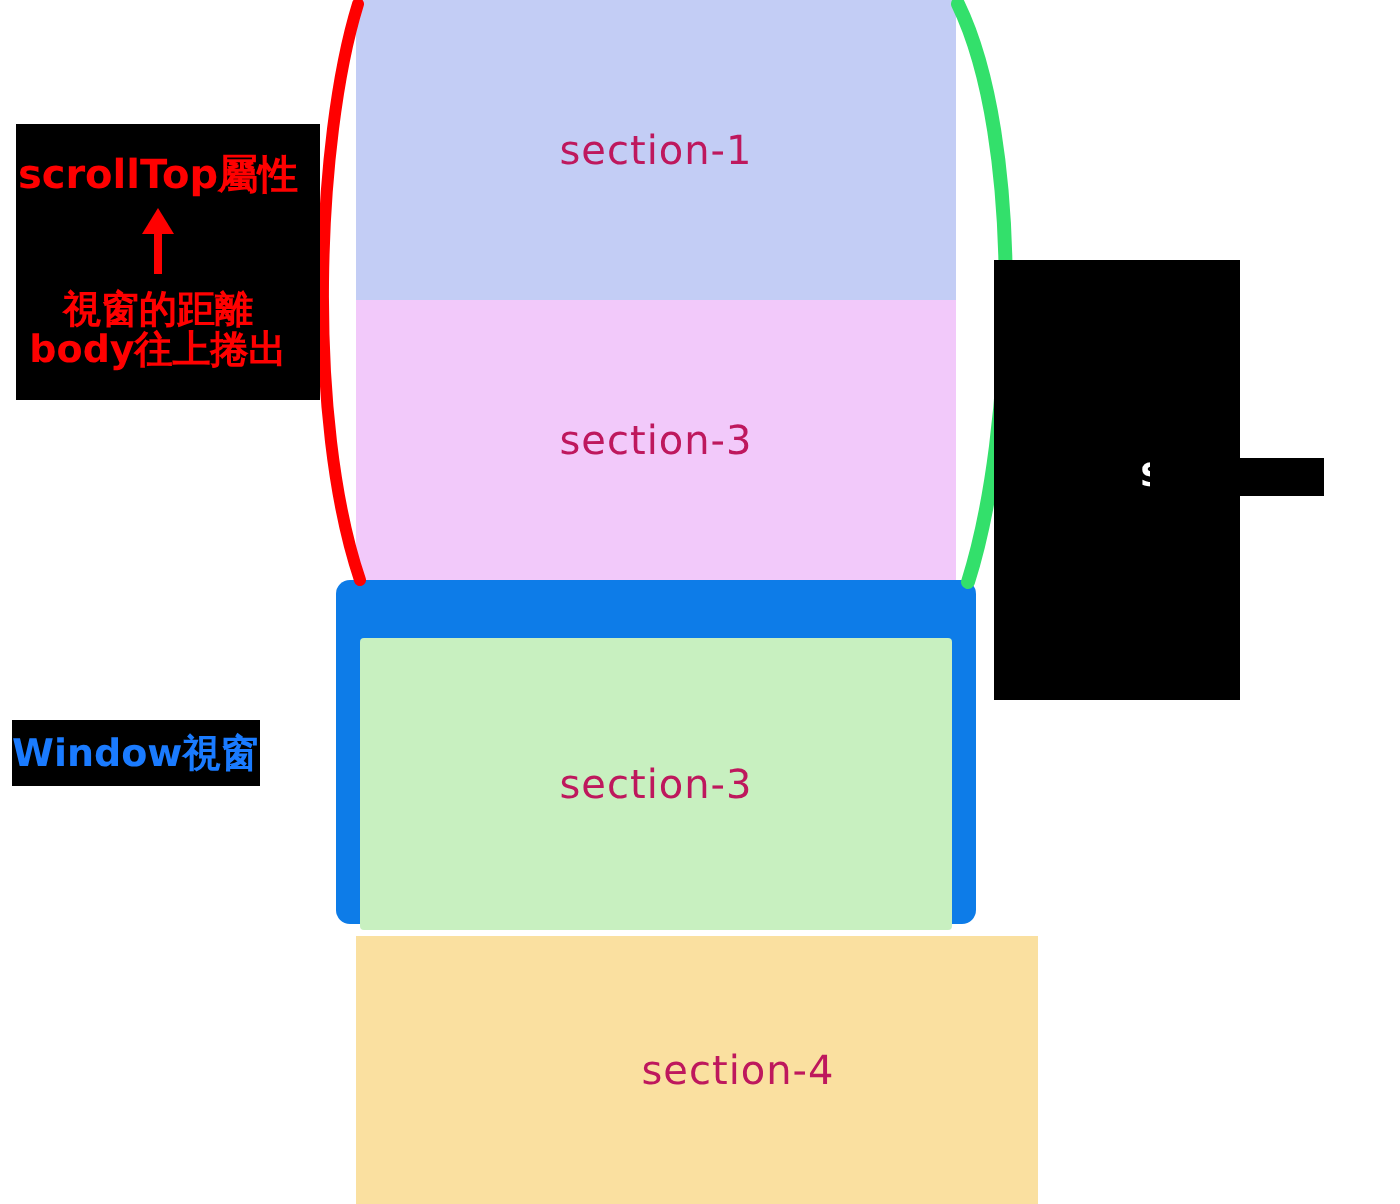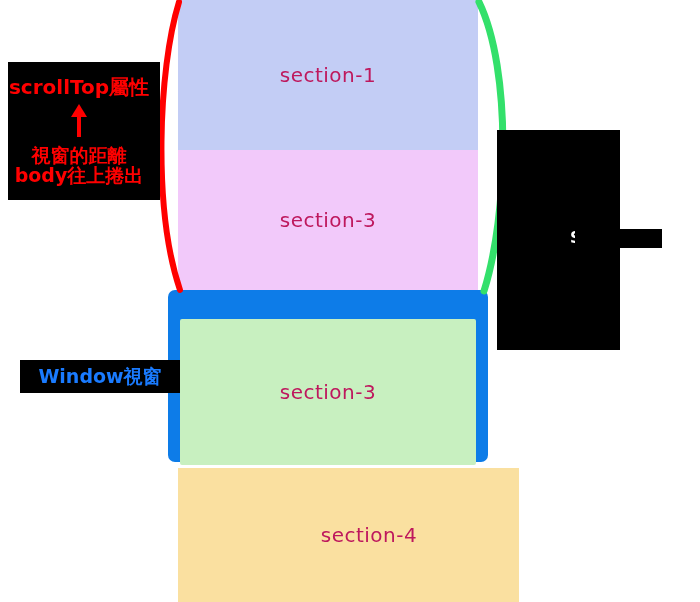--- a/index.html
+++ b/index.html
@@ -95,27 +95,26 @@
   }
   #scrolltop-callout .line.small {
     font-size: 19px;
   }
   #scrolltop-arrow {
     margin: 6px 0 8px 0;
     margin-left: -10px;
   }
 
   #window-callout {
-    left: 20px;
+    left: 6px;
     top: 360px;
-    width: 160px;
+    width: 124px;
     height: 33px;
     display: flex;
     align-items: center;
-    justify-content: center;
   }
   #window-callout .label {
     color: #1a7bff;
     font-weight: bold;
     font-size: 19px;
     font-family: "DejaVu Sans", sans-serif;
     white-space: nowrap;
   }
 
   

